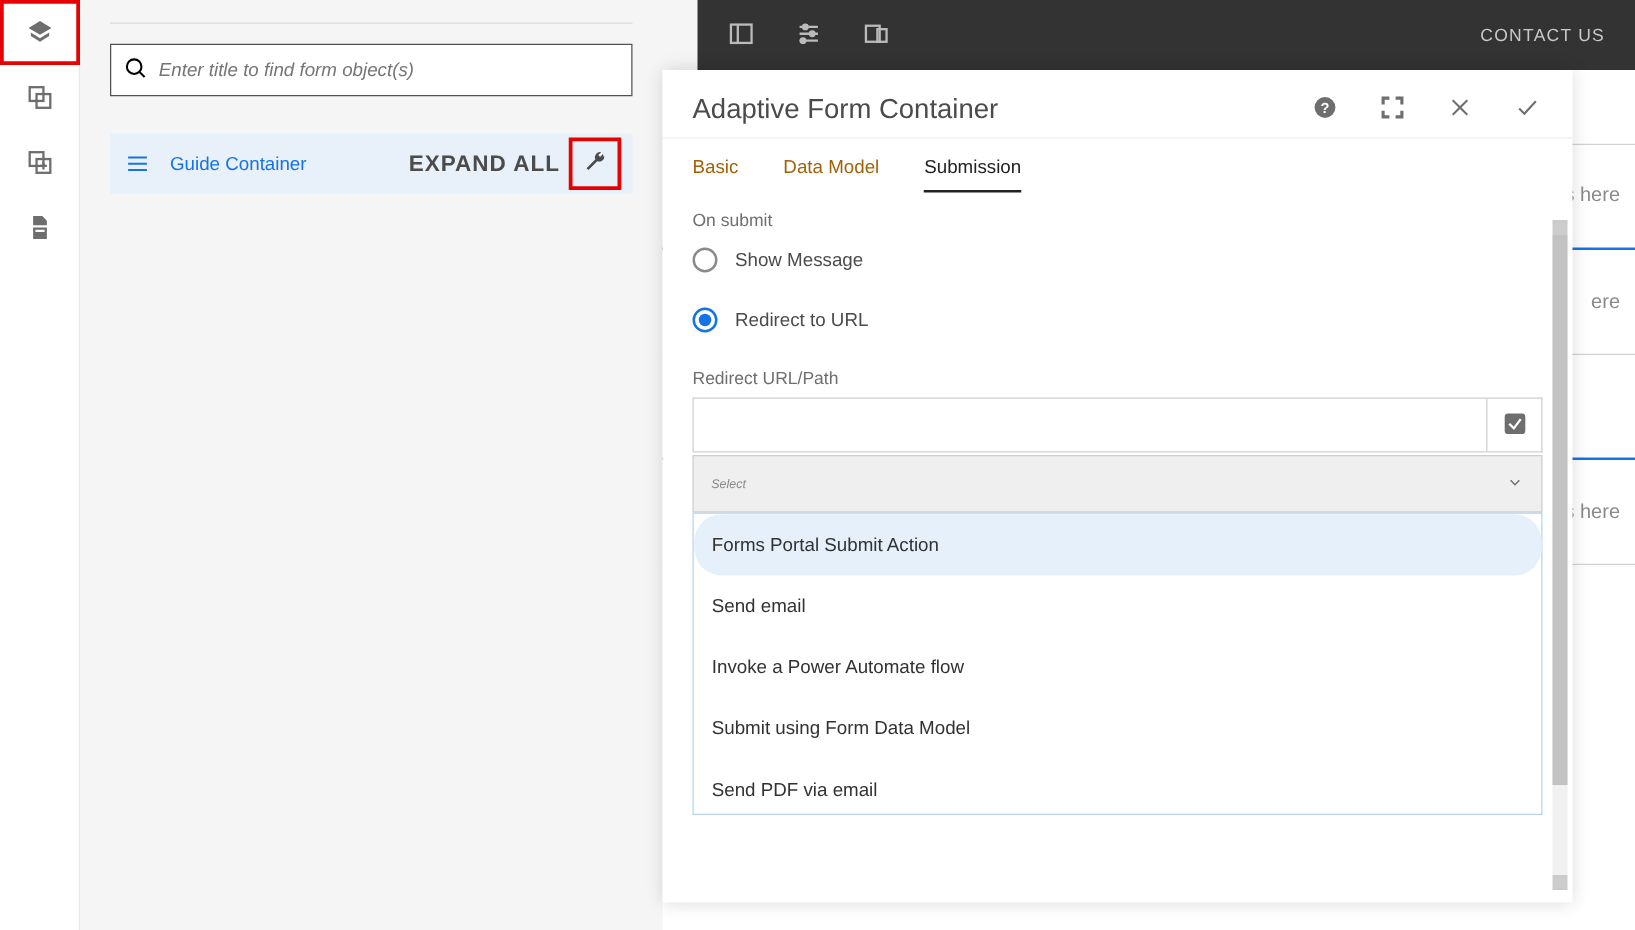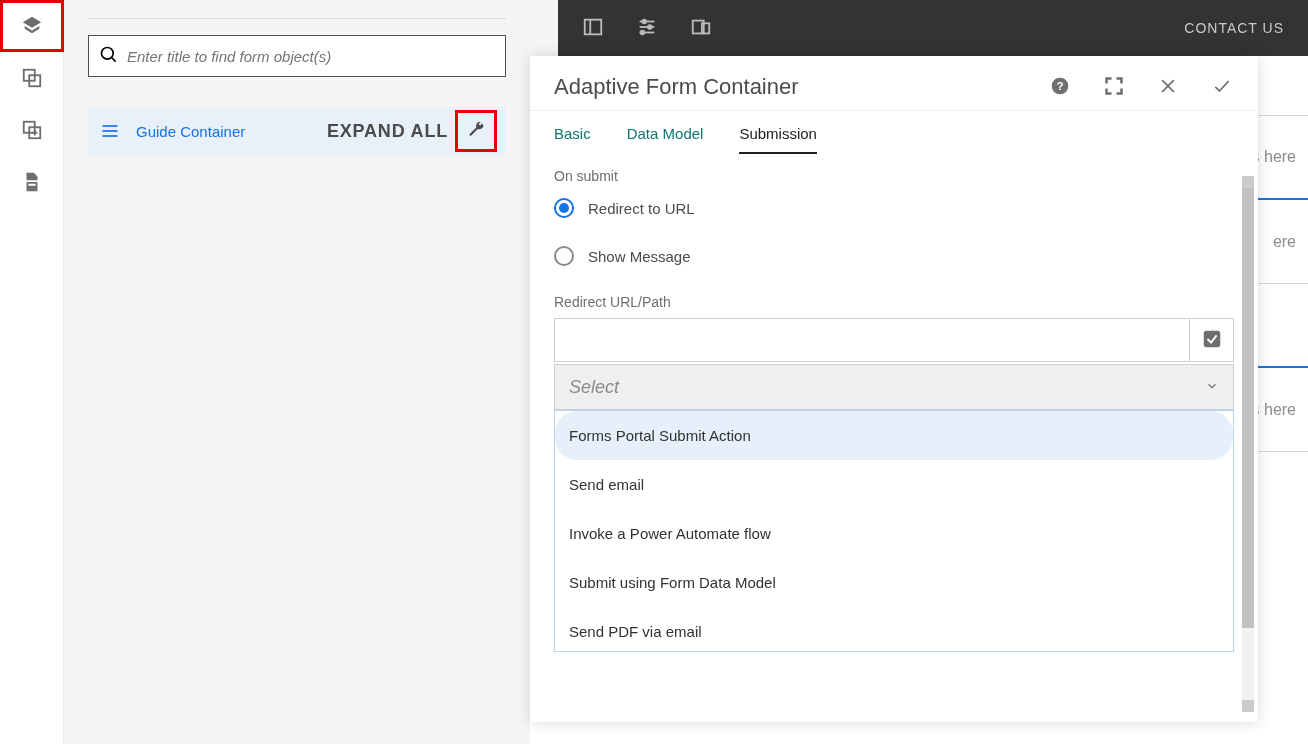--- a/index.html
+++ b/index.html
@@ -150,21 +150,21 @@
   .props-actions { margin-left: auto; display:flex; gap: 30px; align-items:center; }
   .props-actions .act { width: 24px; height: 24px; display:flex; align-items:center; justify-content:center; color:#6e6e6e; cursor:pointer; }
   .props-actions svg { width: 20px; height: 20px; }
 
   
   .tabs {
     display: flex;
     gap: 36px;
     padding: 14px 24px 0 24px;
   }
-  .tab { padding-bottom: 10px; color:#0f766e; font-size: 15px; cursor:pointer; }
+  .tab { padding-bottom: 10px; color:#a16207; font-size: 15px; cursor:pointer; }
   .tab.active { color:#222; border-bottom: 2px solid #222; }
 
   
   .props-body {
     padding: 10px 24px 0 24px;
     position: relative;
     overflow: hidden;
     flex: 1;
   }
   .section-label { font-size: 14px; color:#6e6e6e; margin-top: 4px; margin-bottom: 14px; }
@@ -203,21 +203,21 @@
   .select-wrap {
     height: 46px;
     border:1px solid #cfcfcf;
     background: #efefef;
     display:flex; align-items:center;
     padding: 0 14px;
     margin-top: 2px;
     cursor:pointer;
     position: relative;
   }
-  .select-placeholder { font-style: italic; color:#8a8a8a; font-size: 18px; }
+  .select-placeholder { font-style: italic; color:#8a8a8a; font-size: 10px; }
   .chevron { margin-left:auto; }
   .chevron svg { width: 14px; height: 14px; }
 
   
   .dropdown {
     position: relative;
     border:1px solid #b8d3f0;
     max-height: 242px;
     overflow-y: auto;
   }
@@ -378,26 +378,26 @@
   <div class="tabs">
     <div class="tab">Basic</div>
     <div class="tab">Data Model</div>
     <div class="tab active">Submission</div>
   </div>
 
   <div class="props-body">
     <div class="section-label">On submit</div>
 
     <div class="radio-row">
+      <span class="radio"></span>
+      <span class="radio-label">Show Message</span>
+    </div>
+    <div class="radio-row">
       <span class="radio checked"></span>
       <span class="radio-label">Redirect to URL</span>
-    </div>
-    <div class="radio-row">
-      <span class="radio"></span>
-      <span class="radio-label">Show Message</span>
     </div>
 
     <div class="field-label">Redirect URL/Path</div>
     <div class="url-row">
       <input class="url-input" type="text" style="">
       <div class="check-btn">
         <span><svg viewBox="0 0 24 24">
               <rect x="3" y="3" width="18" height="18" rx="3" fill="#6e6e6e"></rect>
               <polyline points="7,12 11,16 17,8" fill="none" stroke="#fff" stroke-width="2"></polyline>
             </svg></span>

